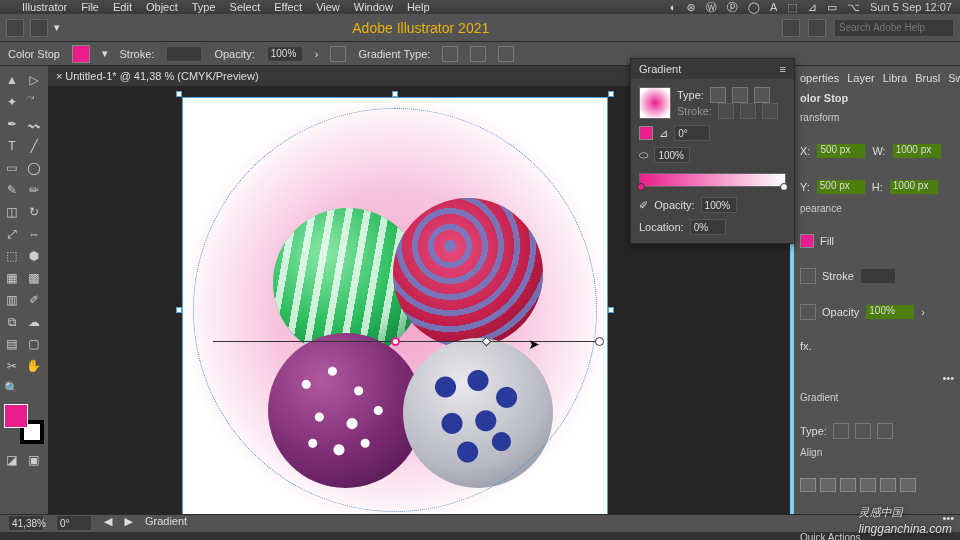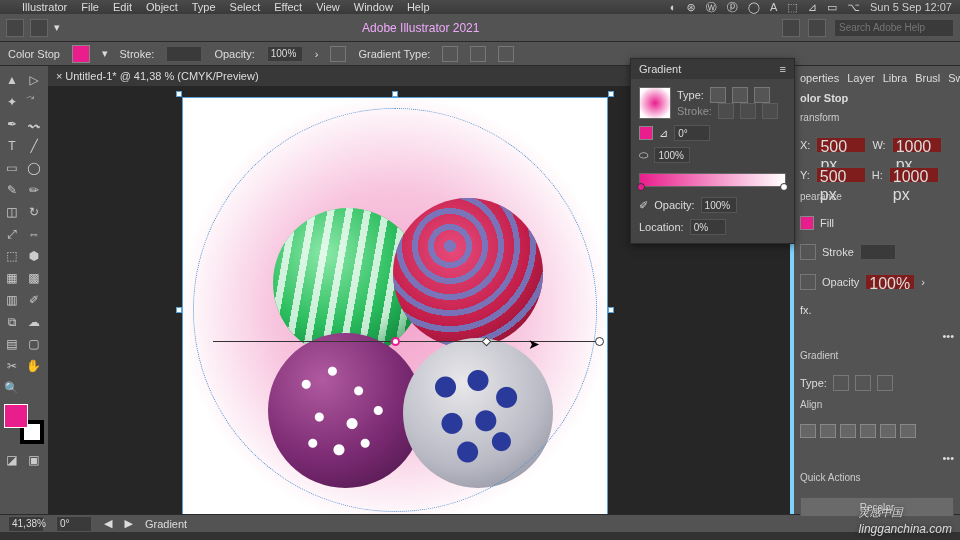--- a/index.html
+++ b/index.html
@@ -4,21 +4,21 @@
 <style>
 *{margin:0;padding:0;box-sizing:border-box;font-family:-apple-system,Helvetica,Arial,sans-serif;font-size:11px;color:#ddd;user-select:none}
 body{width:960px;height:540px;background:#323232;overflow:hidden;position:relative}
 .menubar{height:14px;background:linear-gradient(#4a4a4a,#3a3a3a);display:flex;align-items:center;padding:0 8px;gap:14px;color:#eee}
 .apple{font-size:14px}
 .mb-right{margin-left:auto;display:flex;gap:10px;align-items:center;font-size:11px}
 .mb-right span{opacity:.9}
 .appbar{height:28px;background:#535353;display:flex;align-items:center;padding:0 6px;justify-content:space-between;border-bottom:1px solid #2a2a2a}
 .appbar-left{display:flex;gap:6px;align-items:center}
 .sq{width:18px;height:18px;background:#444;border:1px solid #666;display:inline-block}
-.appbar-title{font-size:12px;color:#f0abfc}
+.appbar-title{font-size:14px;color:#eab308}
 .appbar-right{display:flex;gap:8px;align-items:flex-end}
 .search{width:120px;height:18px;background:#3a3a3a;border:1px solid #555;padding:0 4px;font-size:10px;color:#888}
 .ctrlbar{height:24px;background:#535353;display:flex;align-items:center;padding:0 8px;gap:12px;font-size:10px;border-bottom:1px solid #2a2a2a}
 .swatch{width:18px;height:18px;background:#e91e8c;border:1px solid #888}
 .dd{width:36px;height:16px;background:#3a3a3a;border:1px solid #555;font-size:10px;padding:0 3px;display:inline-flex;align-items:center}
 .main{display:flex;height:calc(540px - 22px - 28px - 24px - 18px)}
 .tools{width:48px;background:#535353;display:flex;flex-wrap:wrap;padding:4px 2px;gap:2px;align-content:flex-start}
 .tool{width:20px;height:20px;background:#535353;display:flex;align-items:center;justify-content:center;font-size:12px;color:#ccc;border:1px solid transparent}
 .fillstroke{width:40px;height:40px;position:relative;margin:4px 2px}
 .fillsw{position:absolute;width:24px;height:24px;background:#e91e8c;border:1px solid #fff;top:0;left:0}
@@ -42,32 +42,32 @@
 .b3::after{content:"";position:absolute;inset:12px;border-radius:50%;background:radial-gradient(circle at 20% 30%,#fff 4px,transparent 5px),radial-gradient(circle at 40% 20%,#fff 4px,transparent 5px),radial-gradient(circle at 60% 35%,#fff 4px,transparent 5px),radial-gradient(circle at 30% 55%,#fff 4px,transparent 5px),radial-gradient(circle at 55% 60%,#fff 5px,transparent 6px),radial-gradient(circle at 75% 50%,#fff 4px,transparent 5px),radial-gradient(circle at 45% 80%,#fff 5px,transparent 6px),radial-gradient(circle at 65% 75%,#fff 4px,transparent 5px),radial-gradient(circle at 25% 75%,#fff 4px,transparent 5px)}
 .b4{top:240px;left:220px;width:150px;height:150px;background:radial-gradient(circle at 40% 30%,#e8e8ea,#b8b9c4 60%,#888a98 95%)}
 .b4::after{content:"";position:absolute;inset:10px;border-radius:50%;background:radial-gradient(circle at 25% 30%,#2a3a9a 10px,transparent 11px),radial-gradient(circle at 50% 25%,#2a3a9a 10px,transparent 11px),radial-gradient(circle at 72% 38%,#2a3a9a 10px,transparent 11px),radial-gradient(circle at 30% 58%,#2a3a9a 10px,transparent 11px),radial-gradient(circle at 56% 56%,#2a3a9a 10px,transparent 11px),radial-gradient(circle at 42% 80%,#2a3a9a 10px,transparent 11px),radial-gradient(circle at 68% 72%,#2a3a9a 9px,transparent 10px)}
 .grad-annot{position:absolute;top:243px;left:30px;width:390px;height:1px;background:#333}
 .ga-start{position:absolute;top:239px;left:208px;width:9px;height:9px;border-radius:50%;background:#fff;border:2px solid #e91e8c}
 .ga-mid{position:absolute;top:240px;left:300px;width:7px;height:7px;background:#fff;border:1px solid #333;transform:rotate(45deg)}
 .ga-end{position:absolute;top:239px;left:412px;width:9px;height:9px;border-radius:50%;background:#fff;border:1px solid #333}
 .cursor{position:absolute;top:238px;left:345px;font-size:14px;color:#000}
 .right{width:170px;background:#535353;border-left:4px solid #7dd3fc;padding:6px;display:flex;flex-direction:column;gap:8px;font-size:10px}
 .right .tabs{display:flex;gap:8px;color:#aaa;font-size:10px}
-.panel{display:flex;flex-direction:column;gap:14px}
+.panel{display:flex;flex-direction:column;gap:20px}
 .panel h4{font-size:10px;color:#ccc;font-weight:normal}
 .row{display:flex;align-items:center;gap:6px}
-.inp{width:50px;height:16px;background:#7f1d1d;border:1px solid #555;font-size:16px;padding:0 3px;color:#ddd}
+.inp{width:50px;height:16px;background:#4d7c0f;border:1px solid #555;font-size:10px;padding:0 3px;color:#ddd}
 .btn{height:20px;background:#6a6a6a;border:1px solid #555;font-size:10px;padding:0 8px;display:inline-flex;align-items:center;color:#ddd}
 .grad-panel{position:absolute;top:58px;left:630px;width:165px;background:#444;border:1px solid #2a2a2a;box-shadow:0 2px 8px rgba(0,0,0,.5);z-index:10}
 .gp-head{height:20px;background:#383838;display:flex;align-items:center;padding:0 8px;font-size:11px;justify-content:space-between}
 .gp-body{padding:8px;display:flex;flex-direction:column;gap:6px;font-size:10px}
 .grad-prev{width:32px;height:32px;background:radial-gradient(circle,#e91e8c 0%,#fff 80%);border:1px solid #666}
 .grad-slider{height:14px;background:linear-gradient(90deg,#e91e8c,#fff);border:1px solid #666;position:relative;margin:4px 0}
 .gs-stop{position:absolute;width:8px;height:8px;background:#fff;border:1px solid #333;border-radius:50%;bottom:-5px}
-.statusbar{height:18px;background:#535353;display:flex;align-items:center;padding:0 8px;gap:12px;font-size:10px;border-top:1px solid #2a2a2a}
+.statusbar{height:18px;background:#535353;display:flex;padding:0 8px;gap:12px;font-size:10px;border-top:1px solid #2a2a2a}
 .watermark{position:absolute;bottom:4px;right:8px;font-size:22px;color:rgba(255,255,255,.5);font-style:italic;pointer-events:none;text-shadow:0 0 4px rgba(0,0,0,.6)}
 .watermark small{font-size:12px;display:block;text-align:left}
 .icon-btn{width:16px;height:16px;background:#555;border:1px solid #777;display:inline-block}
 .align-row{display:flex;gap:4px}
 .align-row span{width:16px;height:14px;background:#666;border:1px solid #888}
 </style>
 </head>
 <body>
 
 <div class="menubar">

